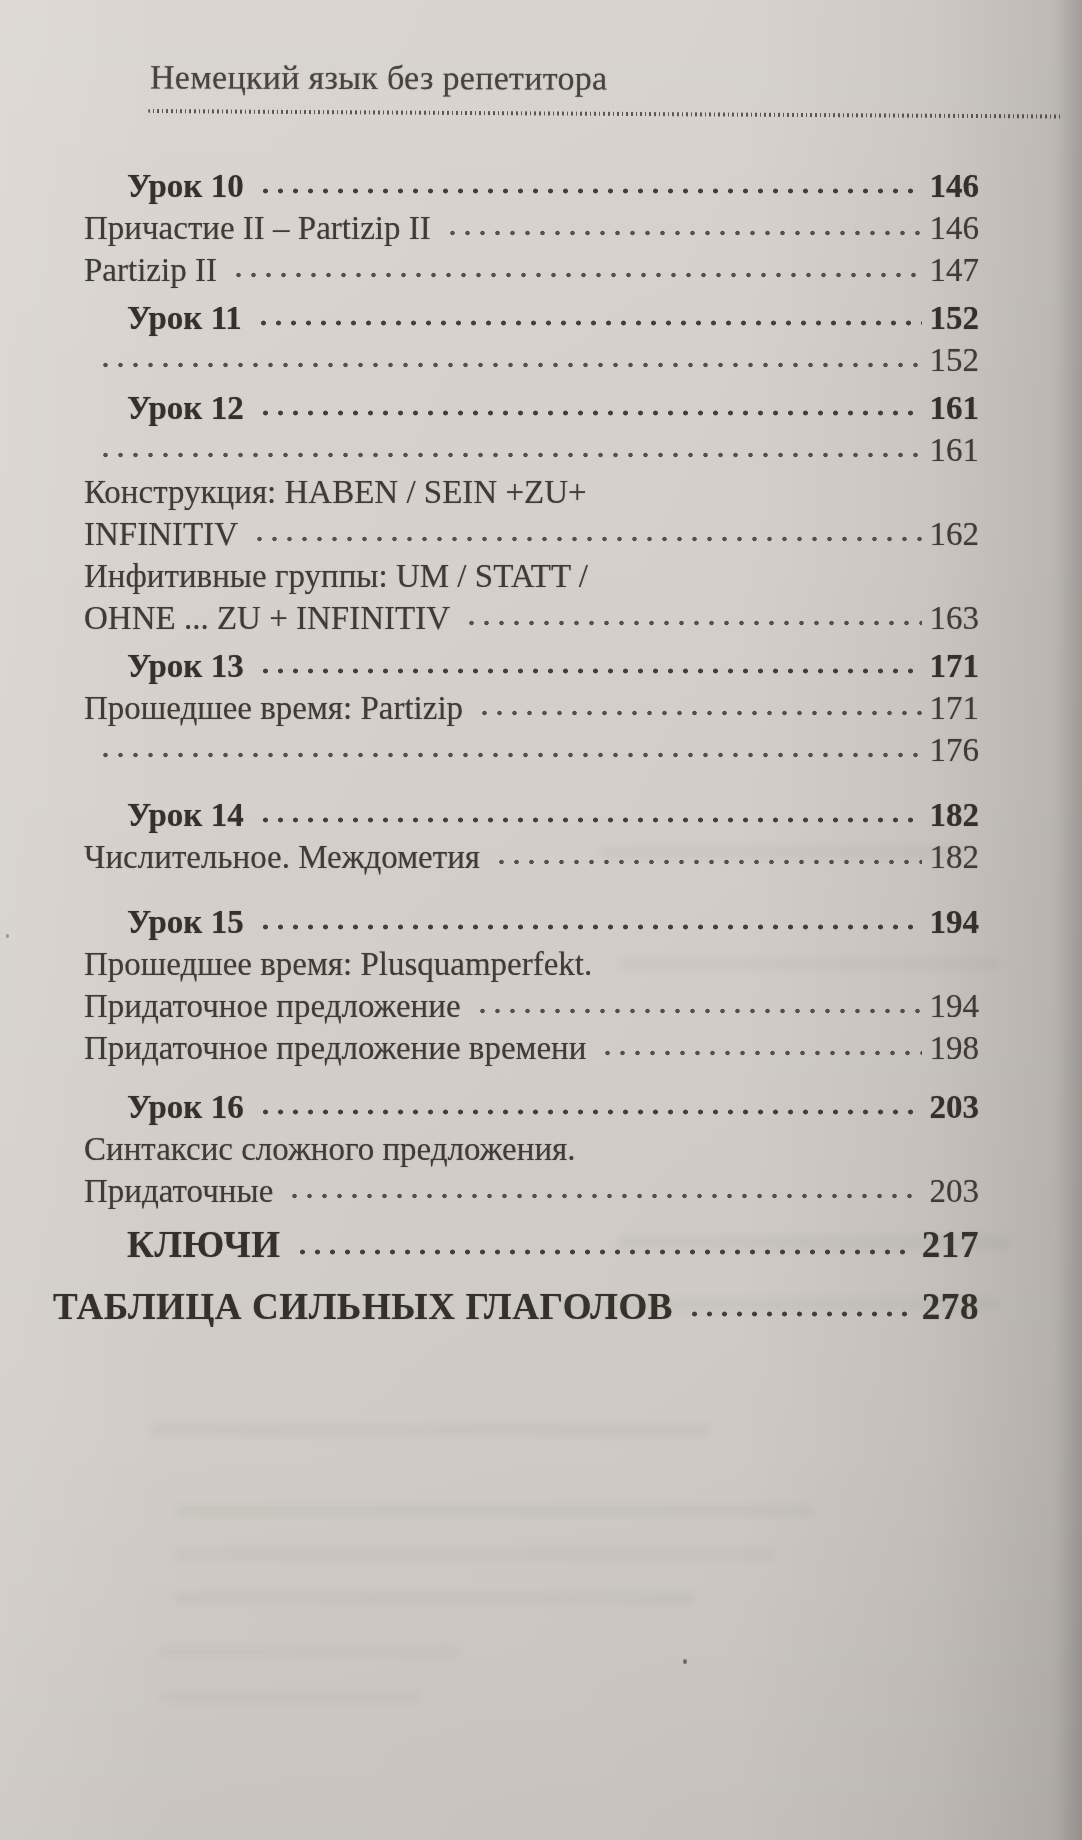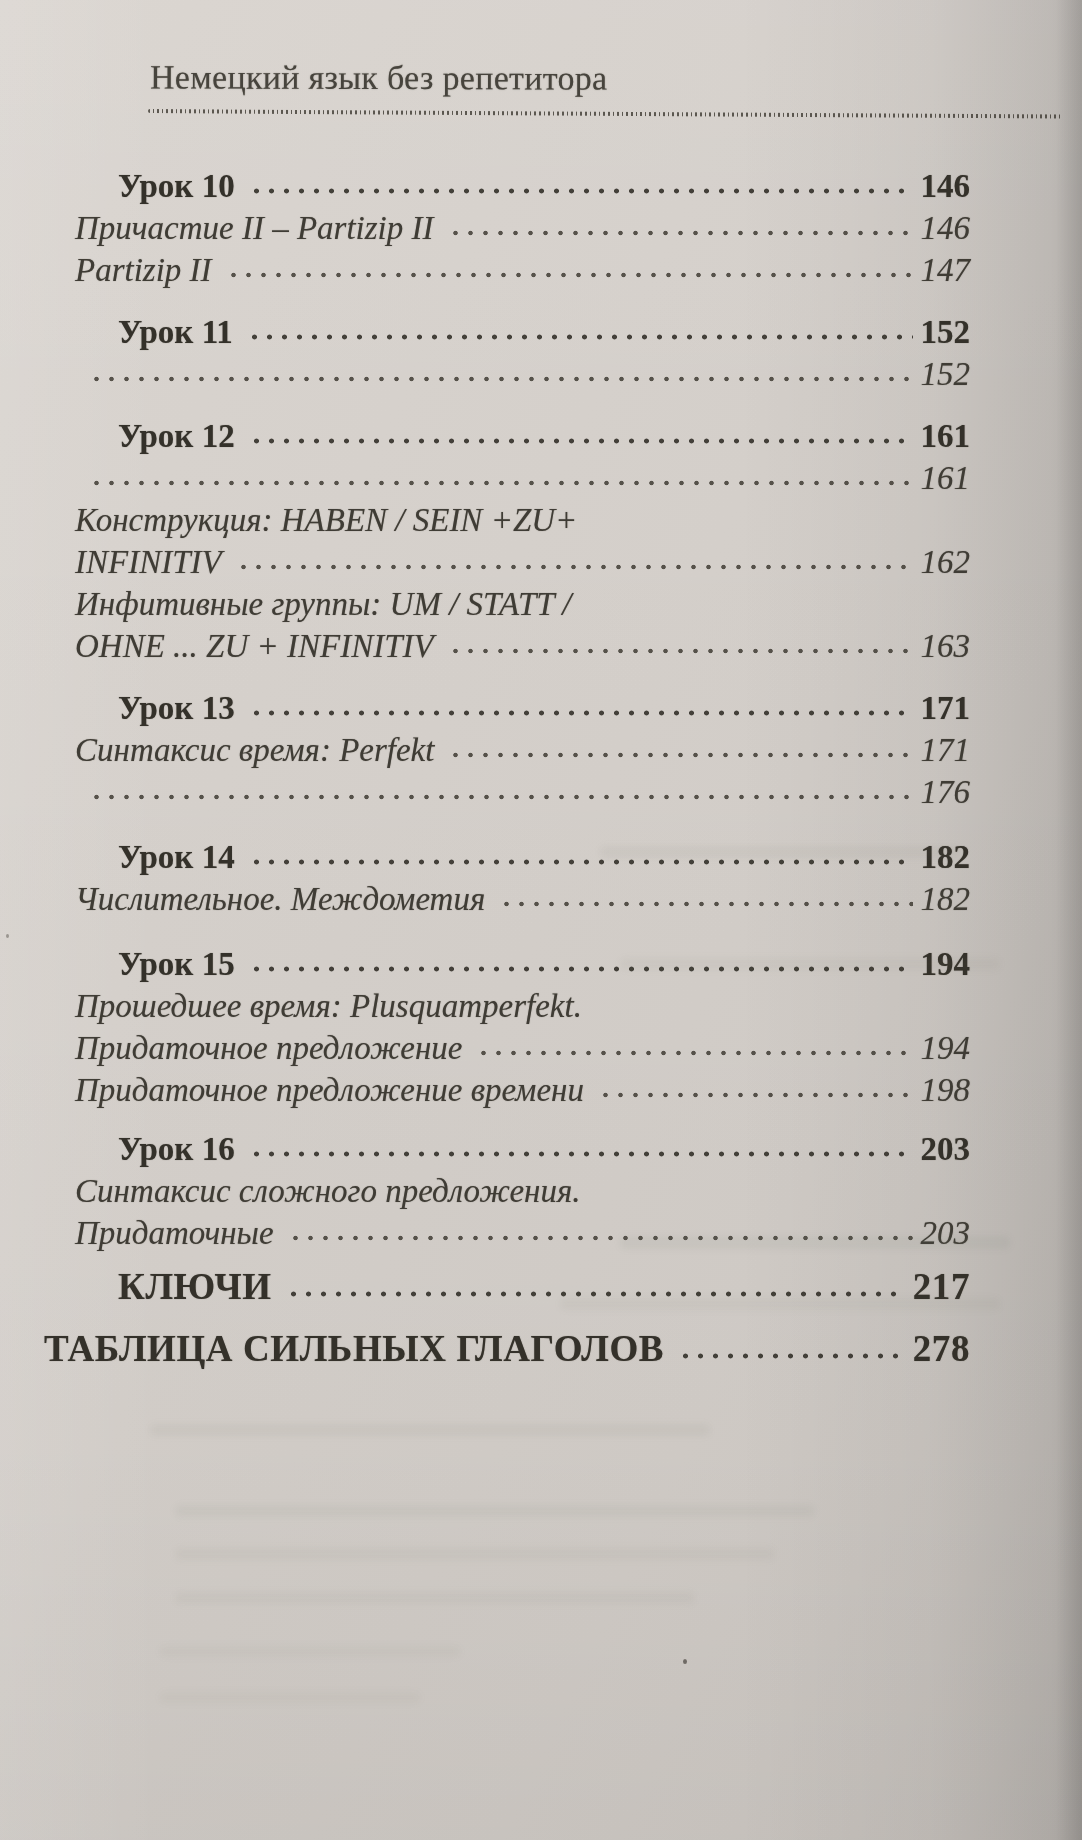--- a/index.html
+++ b/index.html
@@ -21,47 +21,47 @@
     text-shadow:0 0 1.2px rgba(64,60,50,.55);
     transform:rotate(.15deg);
   }
   .rule{
     position:absolute;left:148px;top:109px;width:914px;height:4px;
     background:repeating-linear-gradient(90deg, rgba(56,52,44,.78) 0 1.6px, rgba(56,52,44,0) 1.6px 4.6px);
     transform:rotate(.35deg);transform-origin:left center;
     border-radius:2px;
   }
   
-  .toc{position:absolute;left:0;top:165px;width:1074px;}
+  .toc{position:absolute;left:9px;top:165px;width:1074px;}
   .row{
     display:flex;align-items:baseline;
     padding-right:104px;
     font-size:33px;line-height:42px;color:#3f3c35;
     text-shadow:0 0 1.1px rgba(64,60,50,.5);
     white-space:nowrap;
   }
   .row .t{flex:0 0 auto;}
   .dots{
     flex:1 1 auto;height:18px;align-self:flex-end;
     margin:0 4px 7px 12px;
     background-image:radial-gradient(circle, rgba(58,54,46,.82) 1.9px, rgba(58,54,46,0) 2.6px);
     background-size:15px 18px;
     background-repeat:repeat-x;
     background-position:2px 60%;
   }
   .pg{flex:0 0 auto;margin-left:4px;}
   .lesson{font-weight:700;color:#34312a;padding-left:118px;}
   .lesson .dots{background-image:radial-gradient(circle, rgba(52,49,42,.9) 2.1px, rgba(52,49,42,0) 2.8px);}
-  .sub{padding-left:75px;font-style:italic;}
+  .sub{padding-left:75px;}
   .major{
     font-weight:700;color:#34312a;padding-left:118px;
     font-size:37px;line-height:46px;letter-spacing:.6px;
   }
   .major .dots{background-image:radial-gradient(circle, rgba(52,49,42,.9) 2.1px, rgba(52,49,42,0) 2.8px);}
-  .gap20{margin-top:20px;}
+  .gap20{margin-top:6px;}
   .gap23{margin-top:23px;text-align:center;}
   .gap17{margin-top:17px;}
   .gap10{margin-top:10px;}
   .gap16{margin-top:16px;padding-left:44px;}
   
   .smudge{position:absolute;filter:blur(3px);background:rgba(112,116,100,.07);border-radius:6px;}
   .s1{left:600px;top:846px;width:360px;height:12px;}
   .s2{left:620px;top:958px;width:380px;height:12px;background:rgba(112,116,100,.06);}
   .s3{left:620px;top:1236px;width:390px;height:13px;background:rgba(108,118,98,.08);}
   .s4{left:560px;top:1298px;width:440px;height:12px;background:rgba(112,116,100,.055);}
@@ -140,21 +140,21 @@
       <span class="dots"></span>
       <span class="pg">163</span>
     </div>
 
     <div class="row lesson gap20">
       <span class="t">Урок 13</span>
       <span class="dots"></span>
       <span class="pg">171</span>
     </div>
     <div class="row sub">
-      <span class="t">Синтаксис время: Perfekt</span>
+      <span class="t">Прошедшее время: Partizip</span>
       <span class="dots"></span>
       <span class="pg">171</span>
     </div>
     <div class="row sub">
       <span class="dots"></span>
       <span class="pg">176</span>
     </div>
 
     <div class="row lesson gap23">
       <span class="t">Урок 14</span>

